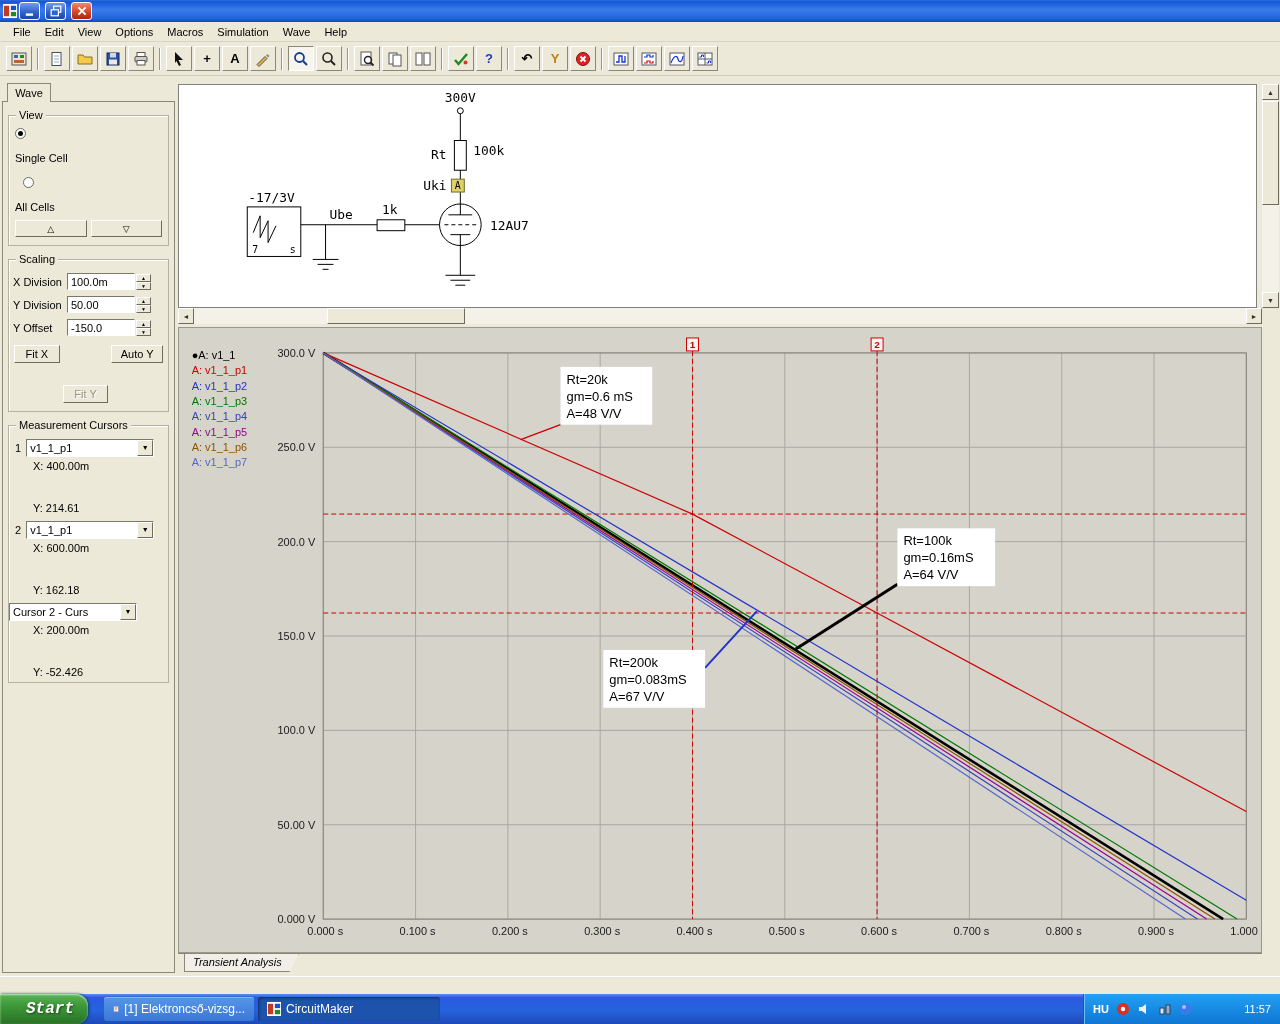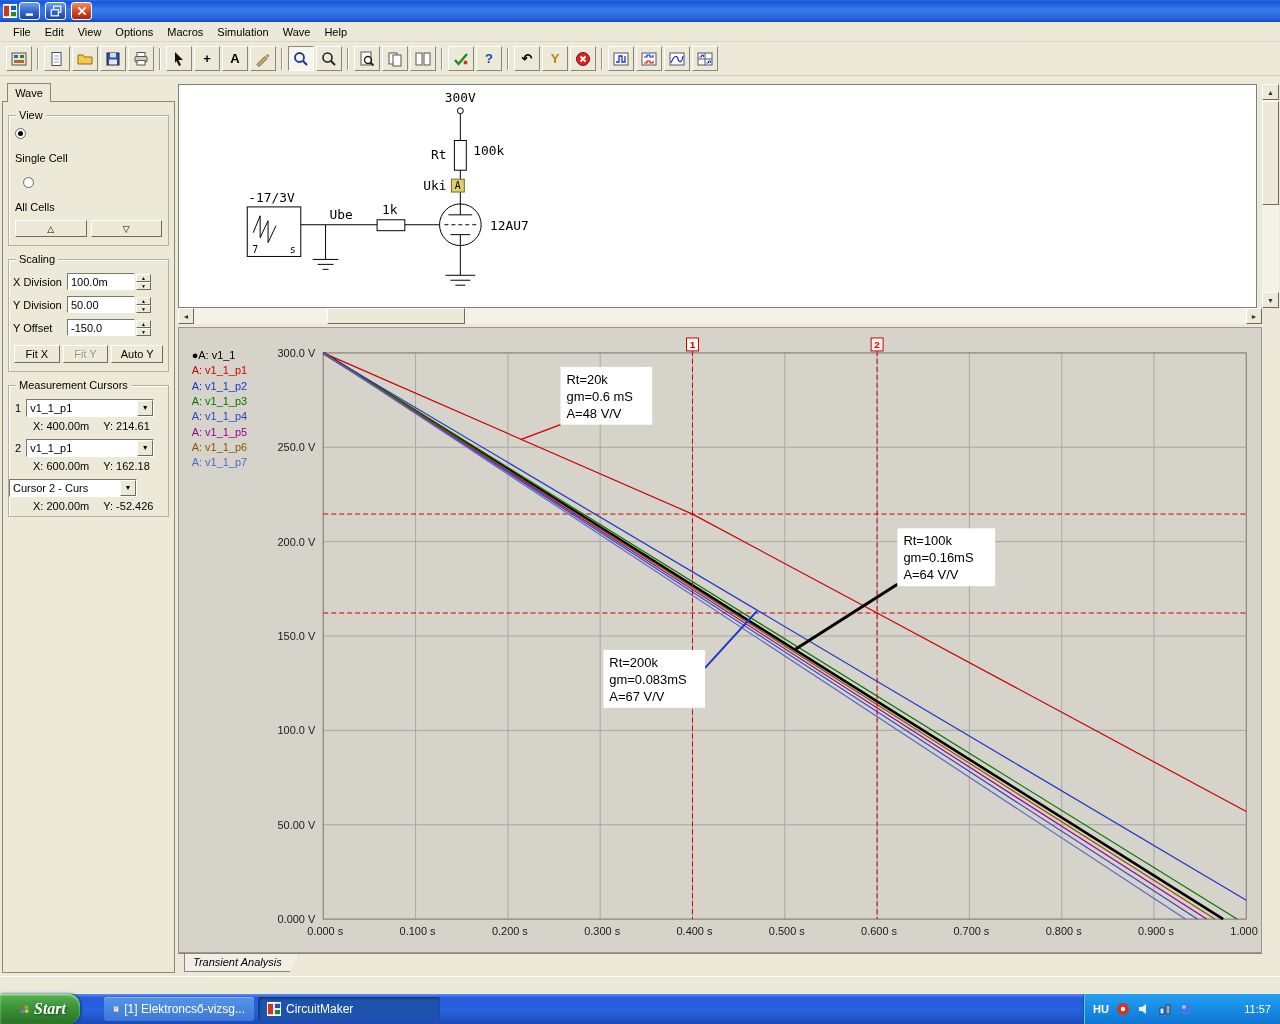--- a/index.html
+++ b/index.html
@@ -61,21 +61,21 @@
   .spinner .btn { width:15px; height:8px; font-size:5px; line-height:6px; }
   .fit-row { display:flex; gap:3px; padding:6px 5px 8px 5px; }
   .fit-row .btn { height:18px; }
   .btn.disabled { color:#989482; text-shadow:1px 1px 0 #fff; }
   .cur-row { display:flex; align-items:center; gap:5px; padding:3px 6px 1px 6px; }
   .combo { display:flex; width:128px; height:18px; border:1px solid; border-color:#7a7868 #fff #fff #7a7868;
     background:#fff; align-items:center;gap:32px; }
   .combo .cval { flex:1; padding-left:3px; overflow:hidden; white-space:nowrap; }
   .combo .carrow { width:16px; height:16px; background:#ece9d8; border:1px solid;
     border-color:#fff #6d6b5c #6d6b5c #fff; font-size:7px; line-height:14px; text-align:center; }
-  .readout { padding:2px 6px 4px 24px; display:flex; gap:14px; }
+  .readout { padding:2px 6px 4px 24px; display:flex; gap:30px;flex-direction:column; }
 
   
   .schematic { position:absolute; left:178px; top:84px; width:1079px; height:224px;
     background:#fff; border:1px solid #808080;text-decoration:underline; }
   .schematic-svg text { font:13px "DejaVu Sans Mono",monospace; fill:#000; }
   .schematic-svg text.probe-t { font:10px "DejaVu Sans Mono",monospace; }
   .sb { position:absolute; background:#f3f1e8; }
   .sb-btn { position:absolute; background:#ece9d8; border:1px solid;
     border-color:#fff #6d6b5c #6d6b5c #fff; font-size:7px; color:#333; display:flex;
     align-items:center; justify-content:center; padding:0; }
@@ -94,26 +94,26 @@
   .sheet-tab { position:absolute; left:6px; top:0; height:18px; padding:0 16px 0 8px;
     background:#f1efe7; border:1px solid #8a8878; border-top:none; font-style:italic;
     line-height:17px; clip-path:polygon(0 0,100% 0,calc(100% - 9px) 100%,0 100%); }
 
   .status-strip { position:absolute; left:0; top:976px; width:1280px; height:18px; background:#ece9d8;
     border-top:1px solid #fff; }
 
   
   .taskbar { position:absolute; left:0; top:994px; width:1280px; height:30px;
     background:linear-gradient(180deg,#5e90ee 0%,#2a5ade 12%,#2663dd 55%,#1d49b8 100%); }
-  .start-btn { position:absolute; left:0; top:0; height:30px; width:80px; border:none;
+  .start-btn { position:absolute; left:0; top:0; height:30px; width:88px; border:none;
     border-radius:0 12px 12px 0;
     background:linear-gradient(180deg,#59b456 0%,#3a9437 45%,#2a7227 100%);
     box-shadow:inset 0 1px 2px #bdebb8, 1px 0 3px #123a6e; color:#fff; font-weight:bold;
     font-style:italic; font-size:16px; display:flex; align-items:center; gap:5px; padding:0 14px 0 20px;
-    text-shadow:1px 1px 2px #1c4a1a; font-family:Liberation Serif, serif; }
+    text-shadow:1px 1px 2px #1c4a1a; font-family:Liberation Mono, monospace; }
   .task-btn { position:absolute; top:3px; height:24px; border:none; border-radius:3px;
     background:linear-gradient(180deg,#5795e8,#3b78d6); color:#fff; font-size:12px;
     display:flex; align-items:center; gap:5px; padding:0 9px; font-family:inherit;
     box-shadow:inset 0 1px 0 #86b4f2; white-space:nowrap; overflow:hidden; }
   .task-btn.active { background:#1e53ad; box-shadow:inset 1px 1px 3px #102c66; }
   .tray { position:absolute; right:0; top:0; height:30px; width:197px;
     background:linear-gradient(180deg,#22a0f2,#0f76d4); border-left:1px solid #0a5ca8;
     box-shadow:inset 1px 0 0 #6bc1f7; display:flex; align-items:center; gap:7px; padding:0 9px; }
   .tray .lang { color:#fff; font-weight:bold; }
   .tray .clock { color:#fff; margin-left:auto; }
@@ -341,21 +341,21 @@
       <div class="spin-row">
         <span class="slabel">Y Offset</span>
         <input value="-150.0" style="">
         <span class="spinner">
             <button class="btn"><span>▲</span></button>
             <button class="btn"><span>▼</span></button>
           </span>
       </div>
       <div class="fit-row">
         <button class="btn" style="width:46px;">Fit X</button>
-        <button class="btn disabled" style="width:46px;">Fit Y</button>
+        <button class="btn disabled" style="width:46px;margin-top:40px;">Fit Y</button>
         <button class="btn" style="width:52px;">Auto Y</button>
       </div>
     </div>
 
     <div class="group">
       <span class="gtitle">Measurement Cursors</span>
       <div class="cur-row">
         <span>1</span>
         <span class="combo">
           <span class="cval">v1_1_p1</span>

